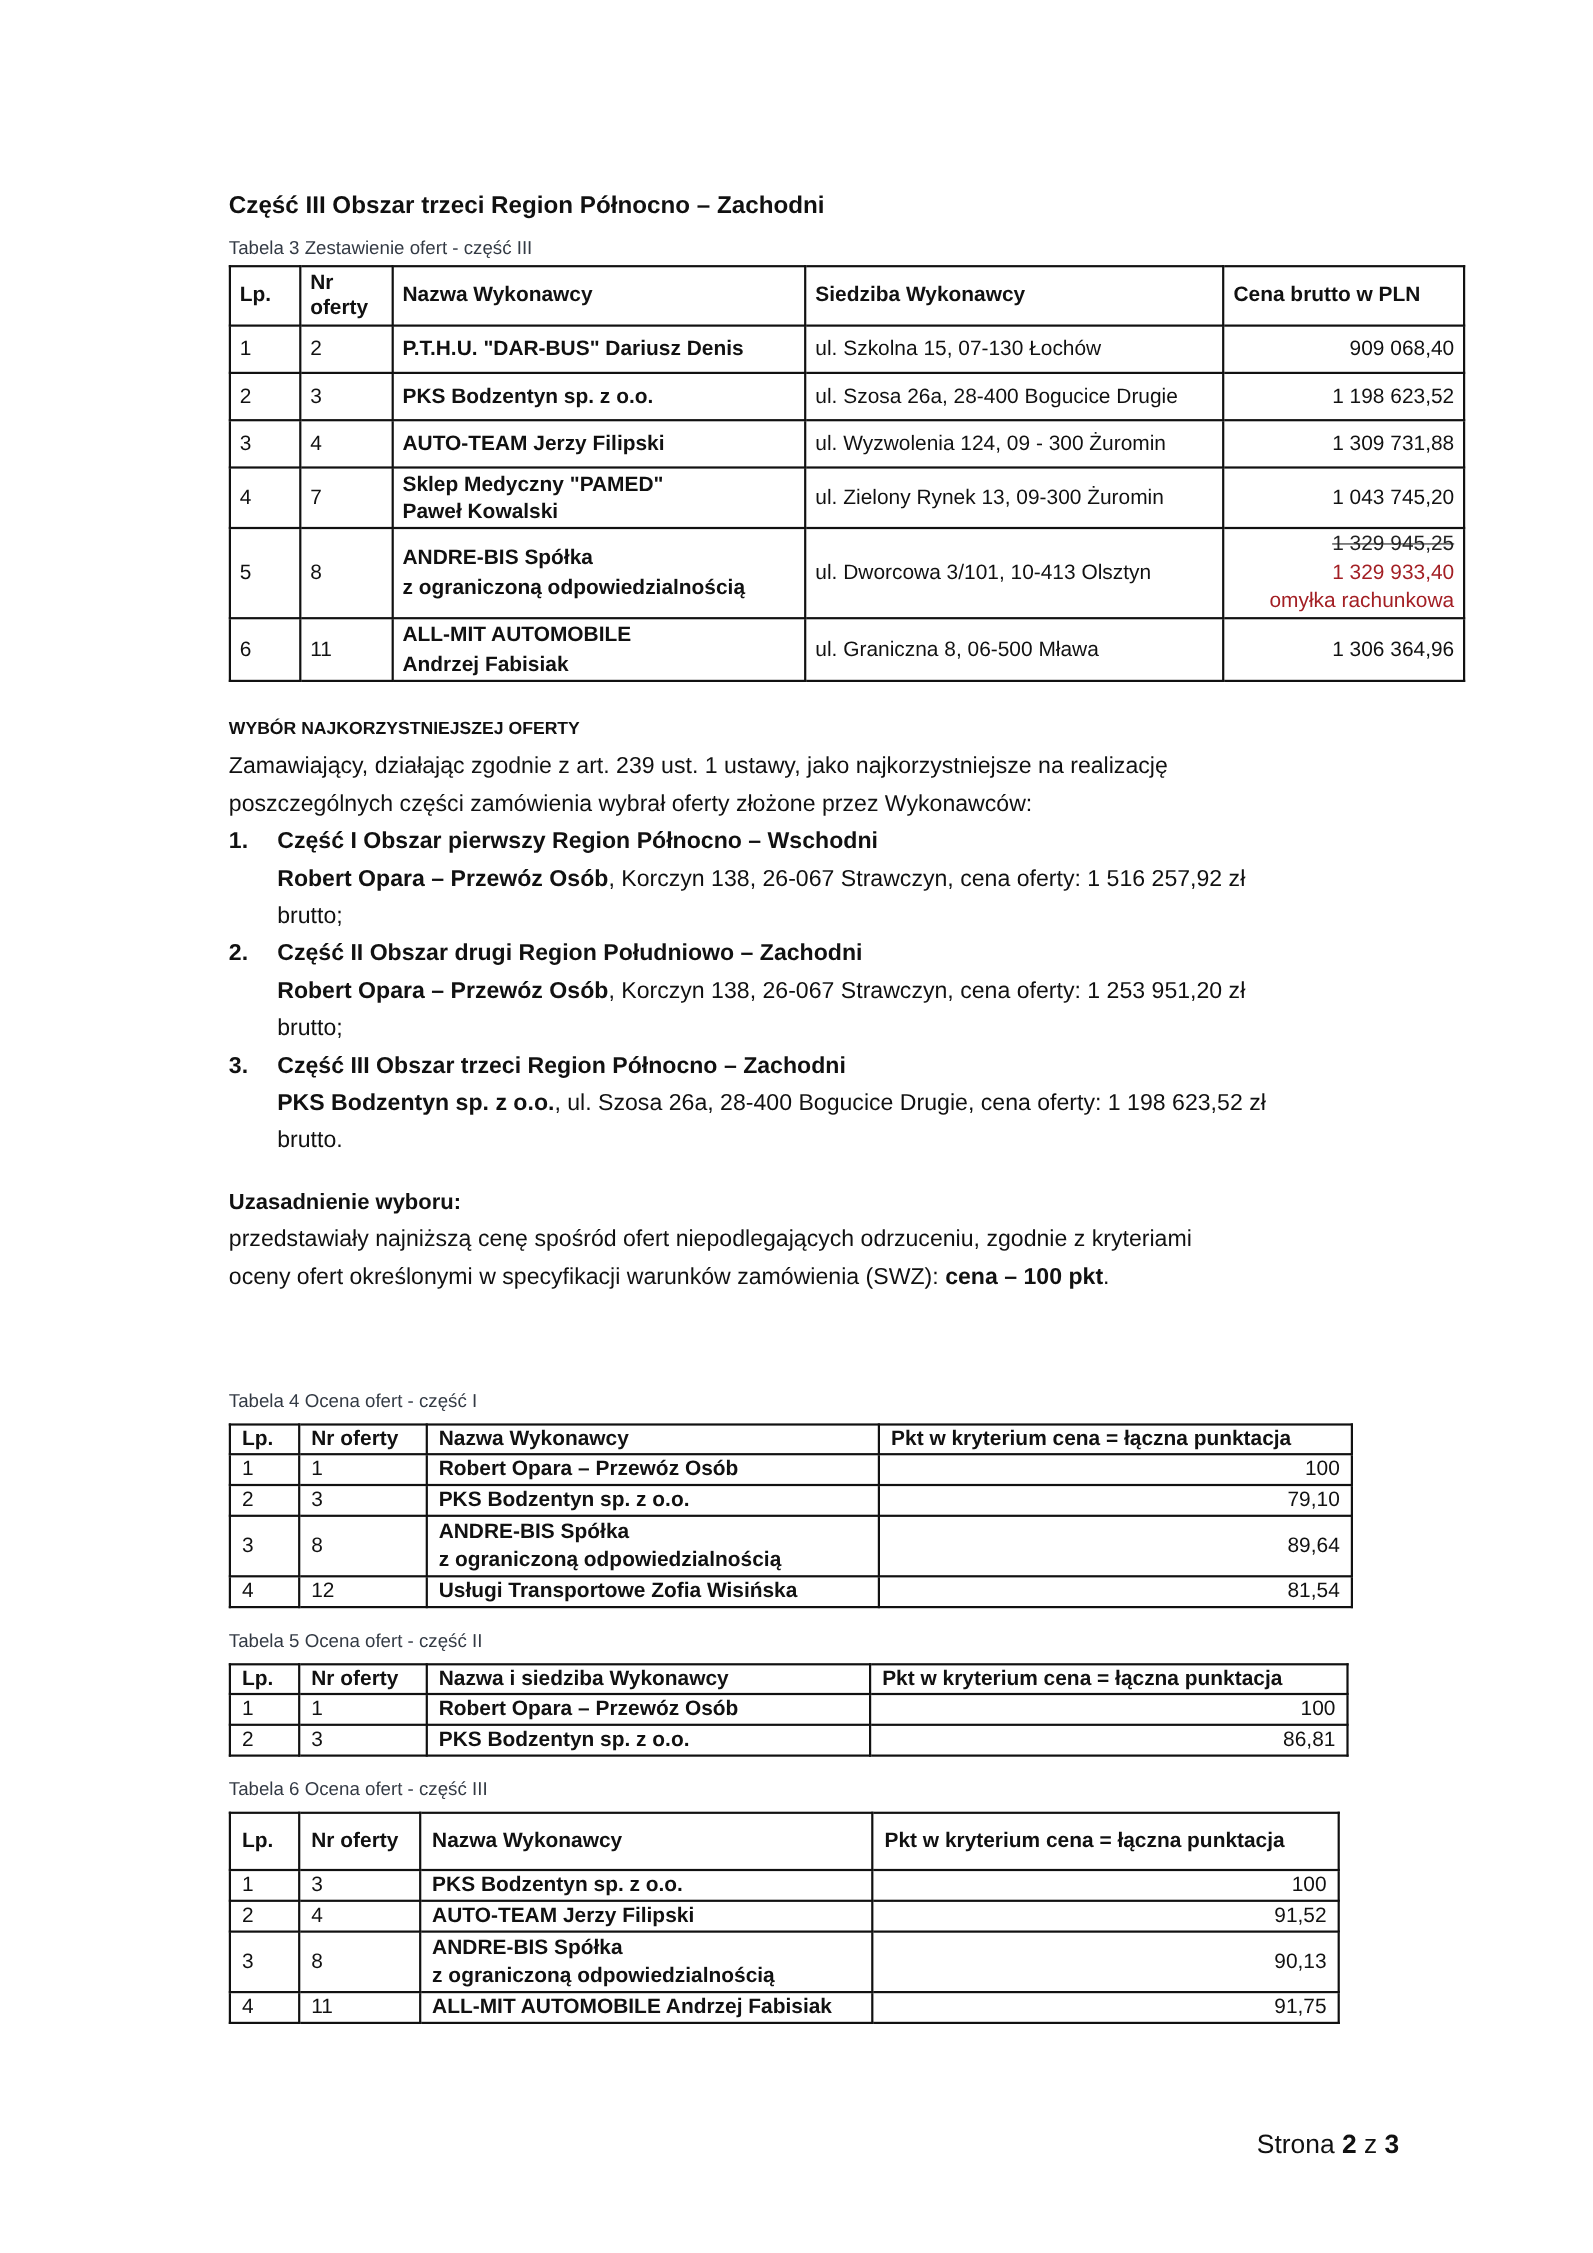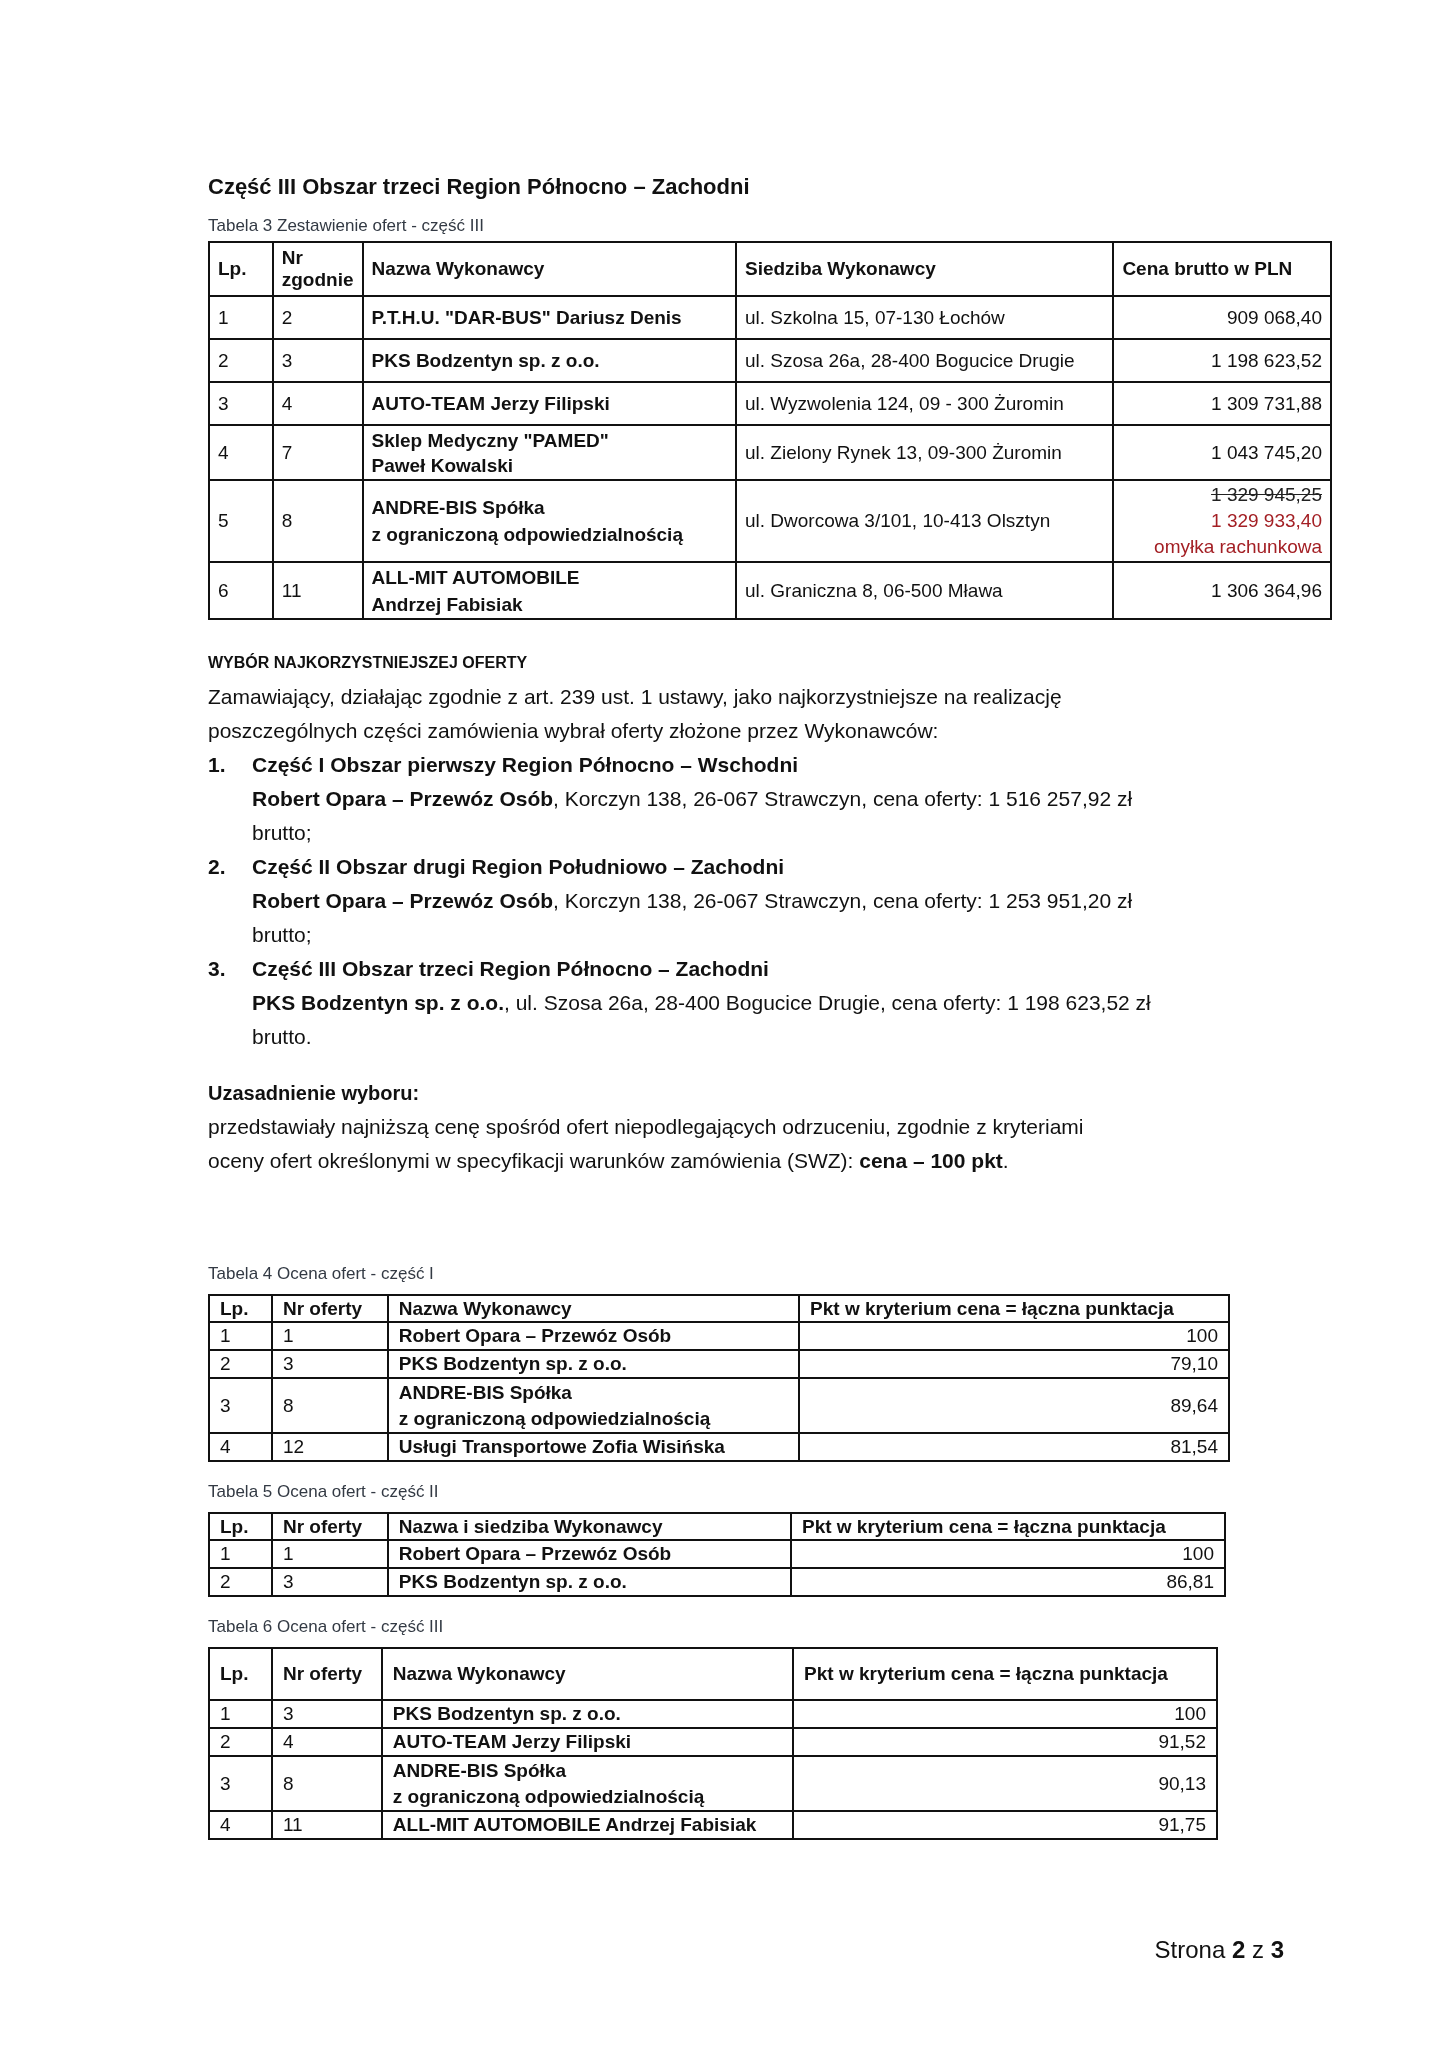--- a/index.html
+++ b/index.html
@@ -17,42 +17,42 @@
   table.doc th { font-weight: bold; }
   .name { font-weight: bold; }
   .num { text-align: right !important; }
   .strike { text-decoration: line-through; color: #222; display: block; }
   .red { color: #a31f24; display: block; }
   .para { left: 208px; font-size: 21px; line-height: 34px; width: 1100px; }
   .bold { font-weight: bold; }
   ol.choices { margin: 0; padding: 0; list-style: none; }
   ol.choices li { position: relative; padding-left: 44px; }
   ol.choices .idx { position: absolute; left: 0; font-weight: bold; }
-  .footer { right: 164px; top: 1936px; font-size: 24px; }
+  .footer { right: 176px; top: 1936px; font-size: 24px; }
   table.small { font-size: 19px; }
   table.small td, table.small th { padding: 0 10px; }
 </style>
 </head>
 <body>
 
 <div class="abs heading">Część III Obszar trzeci Region Północno – Zachodni</div>
 
 <div class="abs caption" style="left:208px; top:216px;">Tabela 3 Zestawienie ofert - część III</div>
 <table class="doc" style="left:208px; top:241px; width:1124px;">
   <colgroup>
       <col style="width:64px">
       <col style="width:84px">
       <col style="width:376px">
       <col style="width:381px">
       <col style="width:219px">
     </colgroup>
   <tbody>
       <tr style="height:54px">
     <th>Lp.</th>
-    <th style="line-height:22px;"><span>Nr</span><br><span>zgodnie</span></th>
+    <th style="line-height:22px;"><span>Nr</span><br><span>oferty</span></th>
     <th>Nazwa Wykonawcy</th>
     <th>Siedziba Wykonawcy</th>
     <th>Cena brutto w PLN</th>
   </tr>
   <tr style="height:43px">
     <td>1</td>
     <td>2</td>
     <td class="name">P.T.H.U. "DAR-BUS" Dariusz Denis</td>
     <td>ul. Szkolna 15, 07-130 Łochów</td>
     <td class="num">909 068,40</td>

